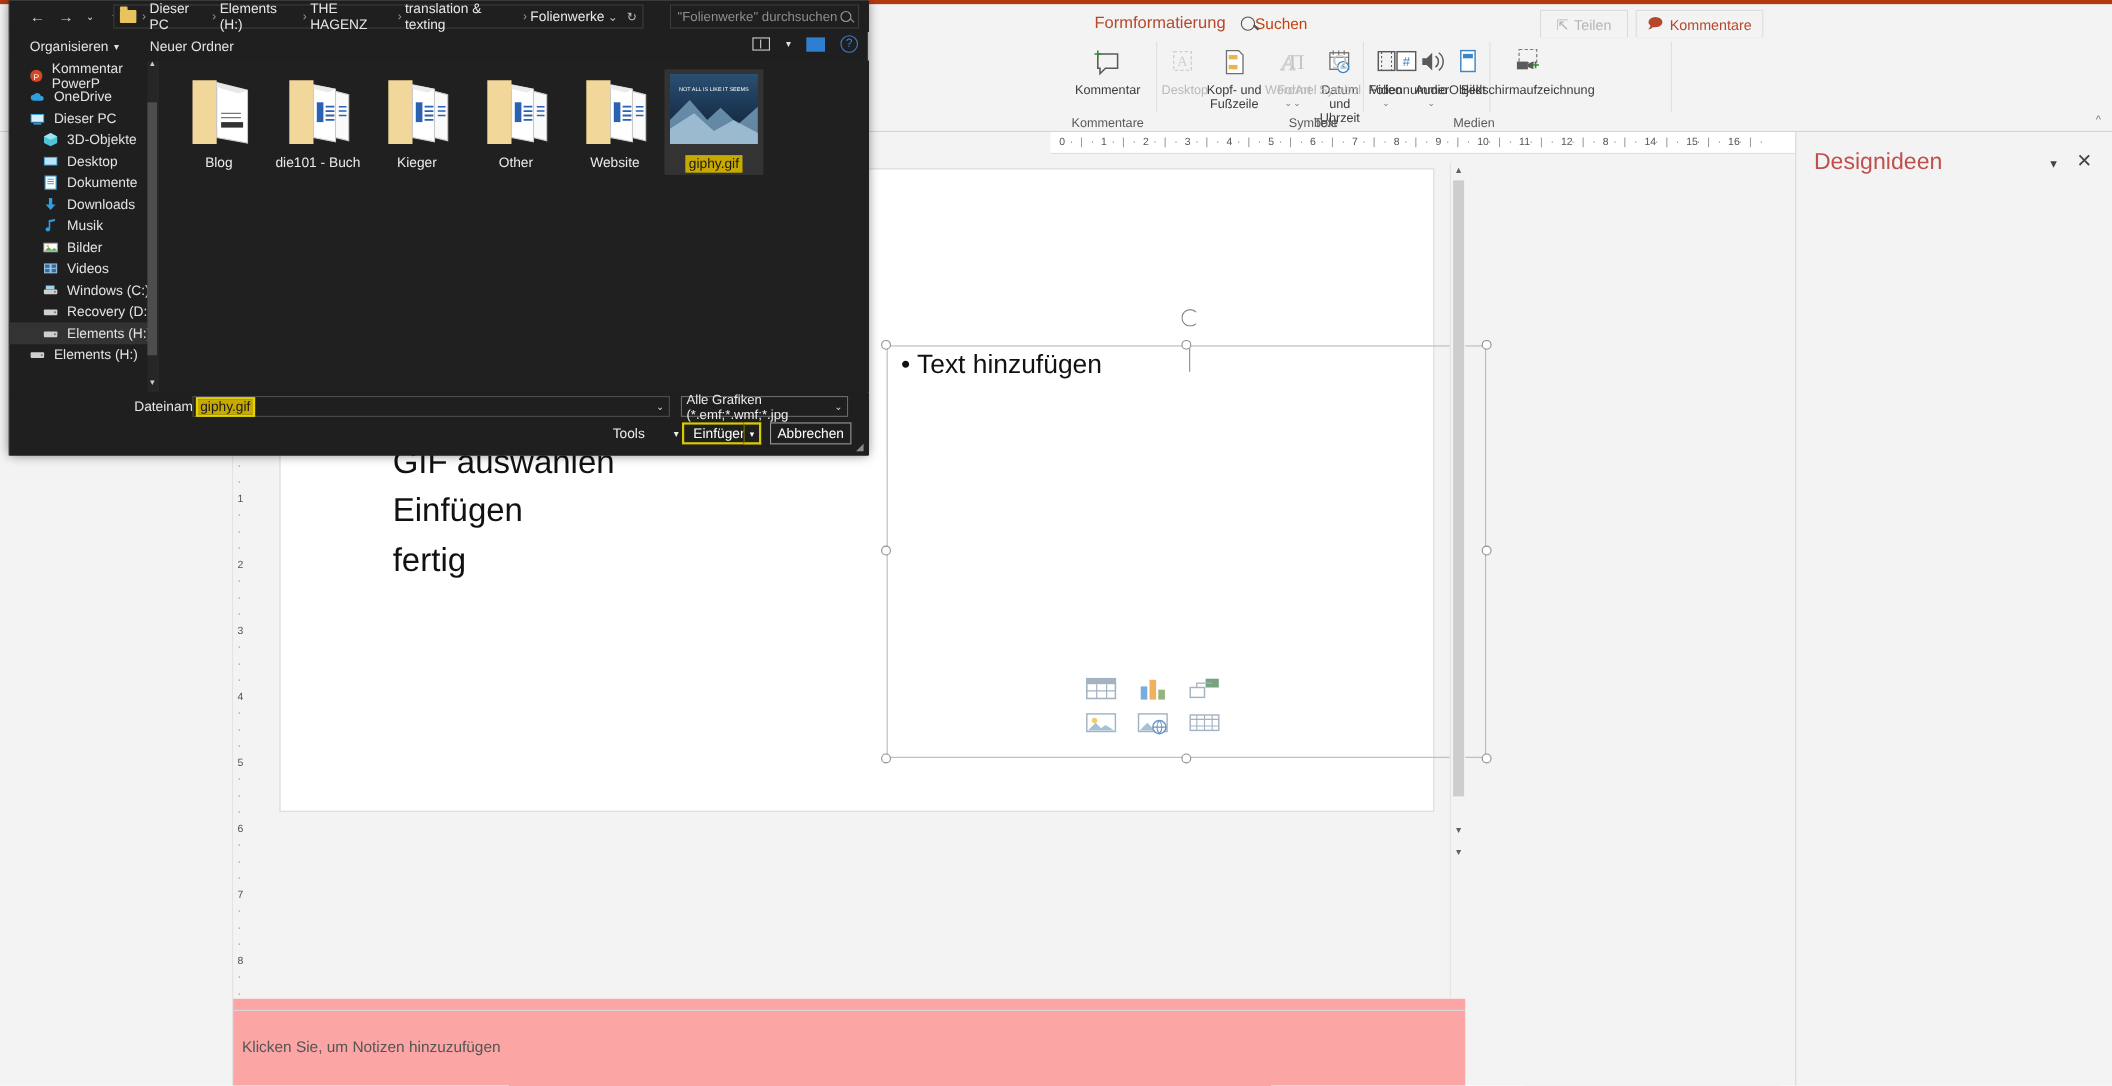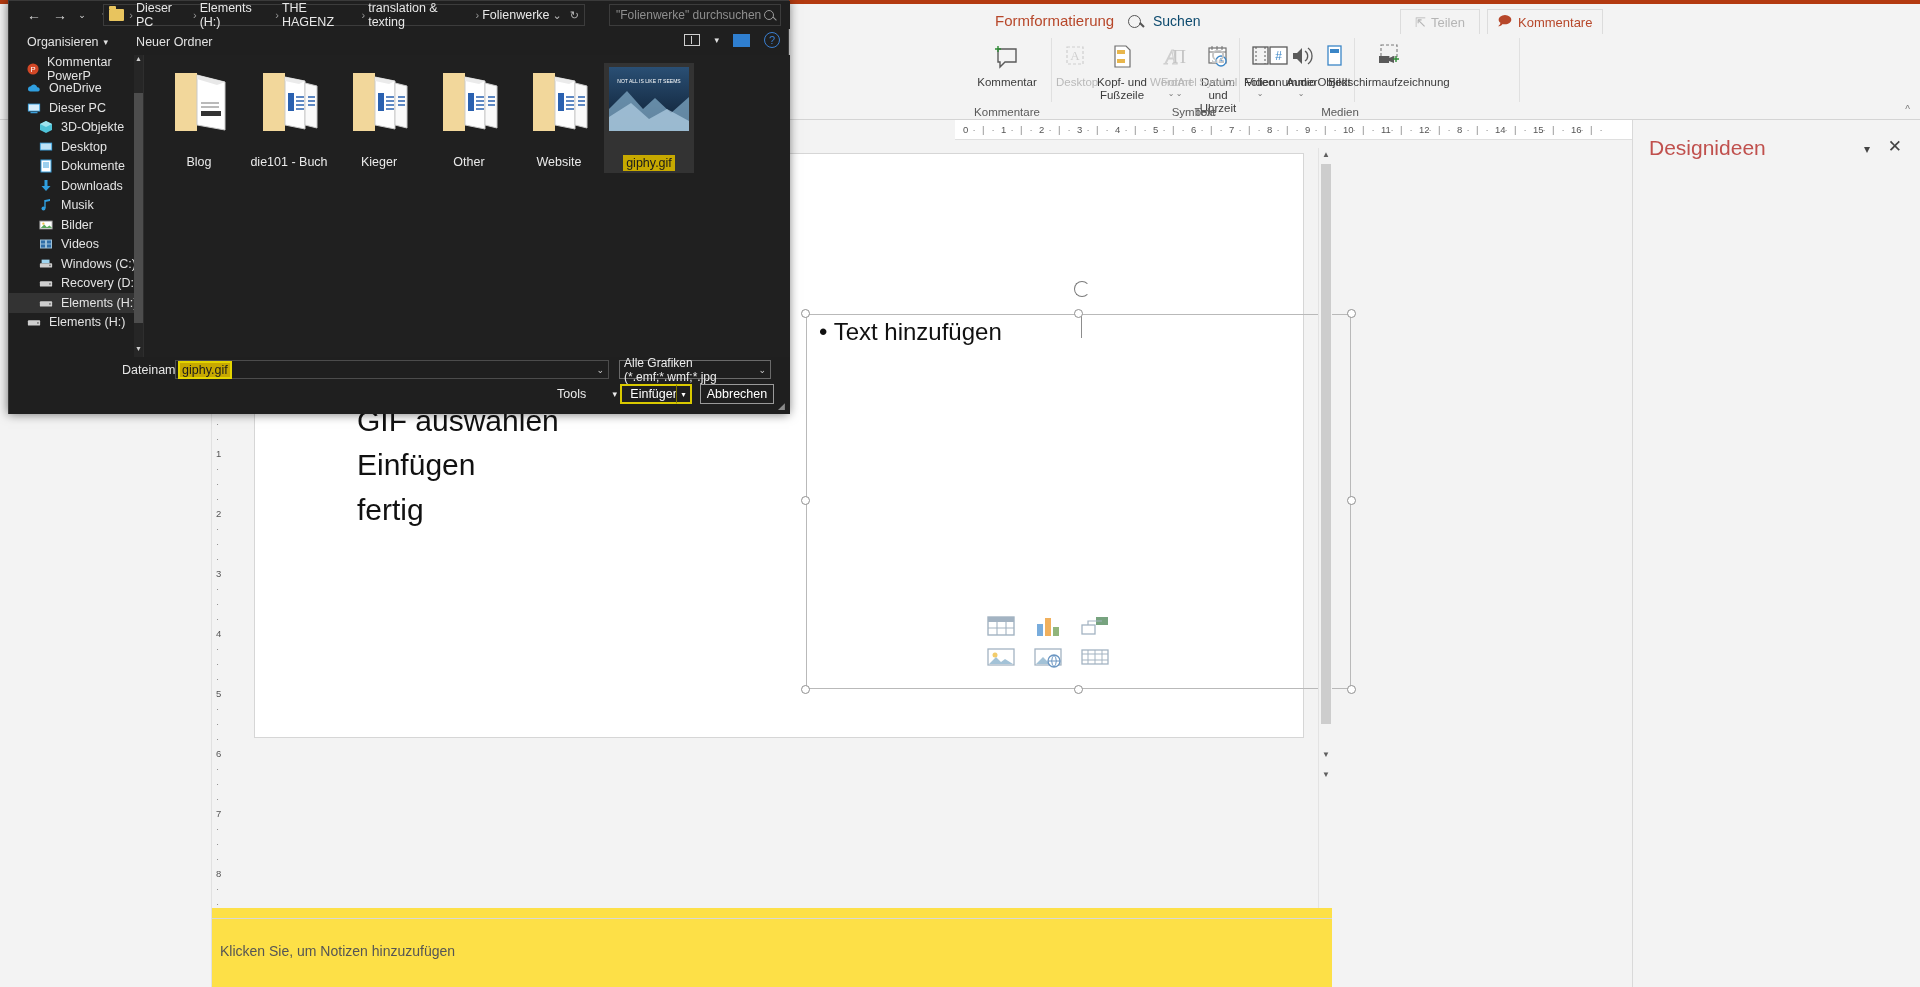--- a/index.html
+++ b/index.html
@@ -7,21 +7,21 @@
     font-family:"Liberation Sans", sans-serif; }
   body { background:#ffffff; position:relative; }
 
   
   #ppt { position:absolute; inset:0; background:#f3f3f3; }
 
   .ppt-topband { position:absolute; left:0; top:0; width:1920px; height:4px; background:#b33a10; }
 
   .ribbon-row { position:absolute; left:0; top:4px; width:1920px; height:30px; background:#f3f3f3; }
   .tab-label { position:absolute; left:995px; top:8px; font-size:15px; color:#b7472a; }
-  .search-wrap { position:absolute; left:1128px; top:9px; display:flex; align-items:center; gap:12px; color:#0c4a6e; font-size:14px;}
+  .search-wrap { position:absolute; left:1128px; top:9px; display:flex; align-items:center; gap:0; color:#c2410c; font-size:14px;}
   .mag { width:13px; height:13px; border:1.6px solid #555; border-radius:50%; position:relative; display:inline-block;}
   .mag:after{content:"";position:absolute;width:6px;height:1.6px;background:#555;transform:rotate(45deg);right:-5px;bottom:1px;}
   .share-btn { position:absolute; left:1400px; top:5px; width:80px; height:26px; border:1px solid #dcdcdc;
       background:#f3f3f3; color:#b5b5b5; font-size:13px; display:flex; align-items:center; justify-content:center; gap:5px;}
   .comments-btn { position:absolute; left:1487px; top:5px; width:116px; height:26px; border:1px solid #dcdcdc;
       background:#f3f3f3; color:#b7472a; font-size:13px; display:flex; align-items:center; justify-content:center; gap:6px;}
 
   
   .ribbon-body { position:absolute; left:0; top:34px; width:1920px; height:86px; background:#f3f3f3;
      border-bottom:1px solid #d4d4d4;}
@@ -57,21 +57,21 @@
      gap:7px 14px;}
   .ph-ic { width:30px; height:24px; opacity:.82; }
 
   
   .vsb { position:absolute; left:1318px; top:148px; width:14px; height:760px; background:#f3f3f3; border-left:1px solid #e3e3e3;}
   .vsb .arrow { position:absolute; left:0; width:14px; height:14px; color:#5f5f5f; font-size:8px; text-align:center; line-height:14px;}
   .vsb .thumb { position:absolute; left:2px; top:16px; width:10px; height:560px; background:#cdcdcd; }
 
   
   .notes-sep { position:absolute; left:212px; top:918px; width:1120px; height:1px; background:#d8d8d8;}
-  .notes { position:absolute; left:212px; top:908px; width:1120px; height:79px; background:#fde047; }
+  .notes { position:absolute; left:212px; top:908px; width:1120px; height:79px; background:#fca5a5; }
   .notes-text { position:absolute; left:8px; top:35px; font-size:14px; color:#555;}
 
   
   .leftstrip { position:absolute; left:0; top:120px; width:212px; height:867px; background:#f3f3f3; border-right:1px solid #e1e1e1;}
 
   
   .dpanel { position:absolute; left:1632px; top:120px; width:288px; height:867px; background:#f3f3f3;
      border-left:1px solid #d9d9d9;}
   .dtitle { position:absolute; left:16px; top:16px; font-size:21px; color:#c0504d; }
   .dchev { position:absolute; right:50px; top:22px; font-size:12px; color:#444; }
@@ -109,21 +109,21 @@
   .side-item { height:19.5px; display:flex; align-items:center; gap:8px; padding-left:18px; font-size:12.5px; color:#e3e3e3;}
   .side-item.sub { padding-left:30px; }
   .side-item.sel { background:#333333; }
   .side-sb { position:absolute; right:0; top:0; width:9px; height:302px; background:#262626;}
   .side-sb .sthumb { position:absolute; left:0; top:38px; width:9px; height:230px; background:#4d4d4d;}
   .side-sb .sarrow { position:absolute; left:0; width:9px; height:12px; font-size:7px; text-align:center; color:#cfcfcf;}
   .dlg-main { flex:1; background:#202020; position:relative; border-left:1px solid #2e2e2e;}
   .fgrid { position:absolute; left:10px; top:8px; display:flex; gap:0; }
   .fcell { width:90px; text-align:center; font-size:12.5px; color:#eaeaea; }
   .fcell.sel .fname { background:#c7a900; color:#1a1a1a; padding:1px 3px;}
-  .fcell .fname { display:inline-block; margin-top:20px; }
+  .fcell .fname { display:inline-block; margin-top:6px; }
   .fthumb { height:72px; display:flex; align-items:flex-end; justify-content:center; }
 
   .dlg-foot { position:absolute; left:0; top:356px; width:781px; height:57px; background:#1f1f1f; }
   .fn-label { position:absolute; left:113px; top:362px; font-size:12.5px; color:#e6e6e6; }
   .fn-input { position:absolute; left:166px; top:359px; width:434px; height:19px; background:#1f1f1f;
      border:1px solid #4c4c4c; display:flex; align-items:center; padding:0 4px; font-size:12.5px;}
   .fn-val { background:#c7a900; color:#1c1c1c; padding:0 2px; outline:2px solid #e3d400;}
   .fn-chev { margin-left:auto; font-size:9px; color:#cfcfcf;}
   .ft-input { position:absolute; left:610px; top:359px; width:152px; height:19px; background:#1f1f1f;
      border:1px solid #6a6a6a; display:flex; align-items:center; padding:0 4px; font-size:12px; color:#ececec;}

